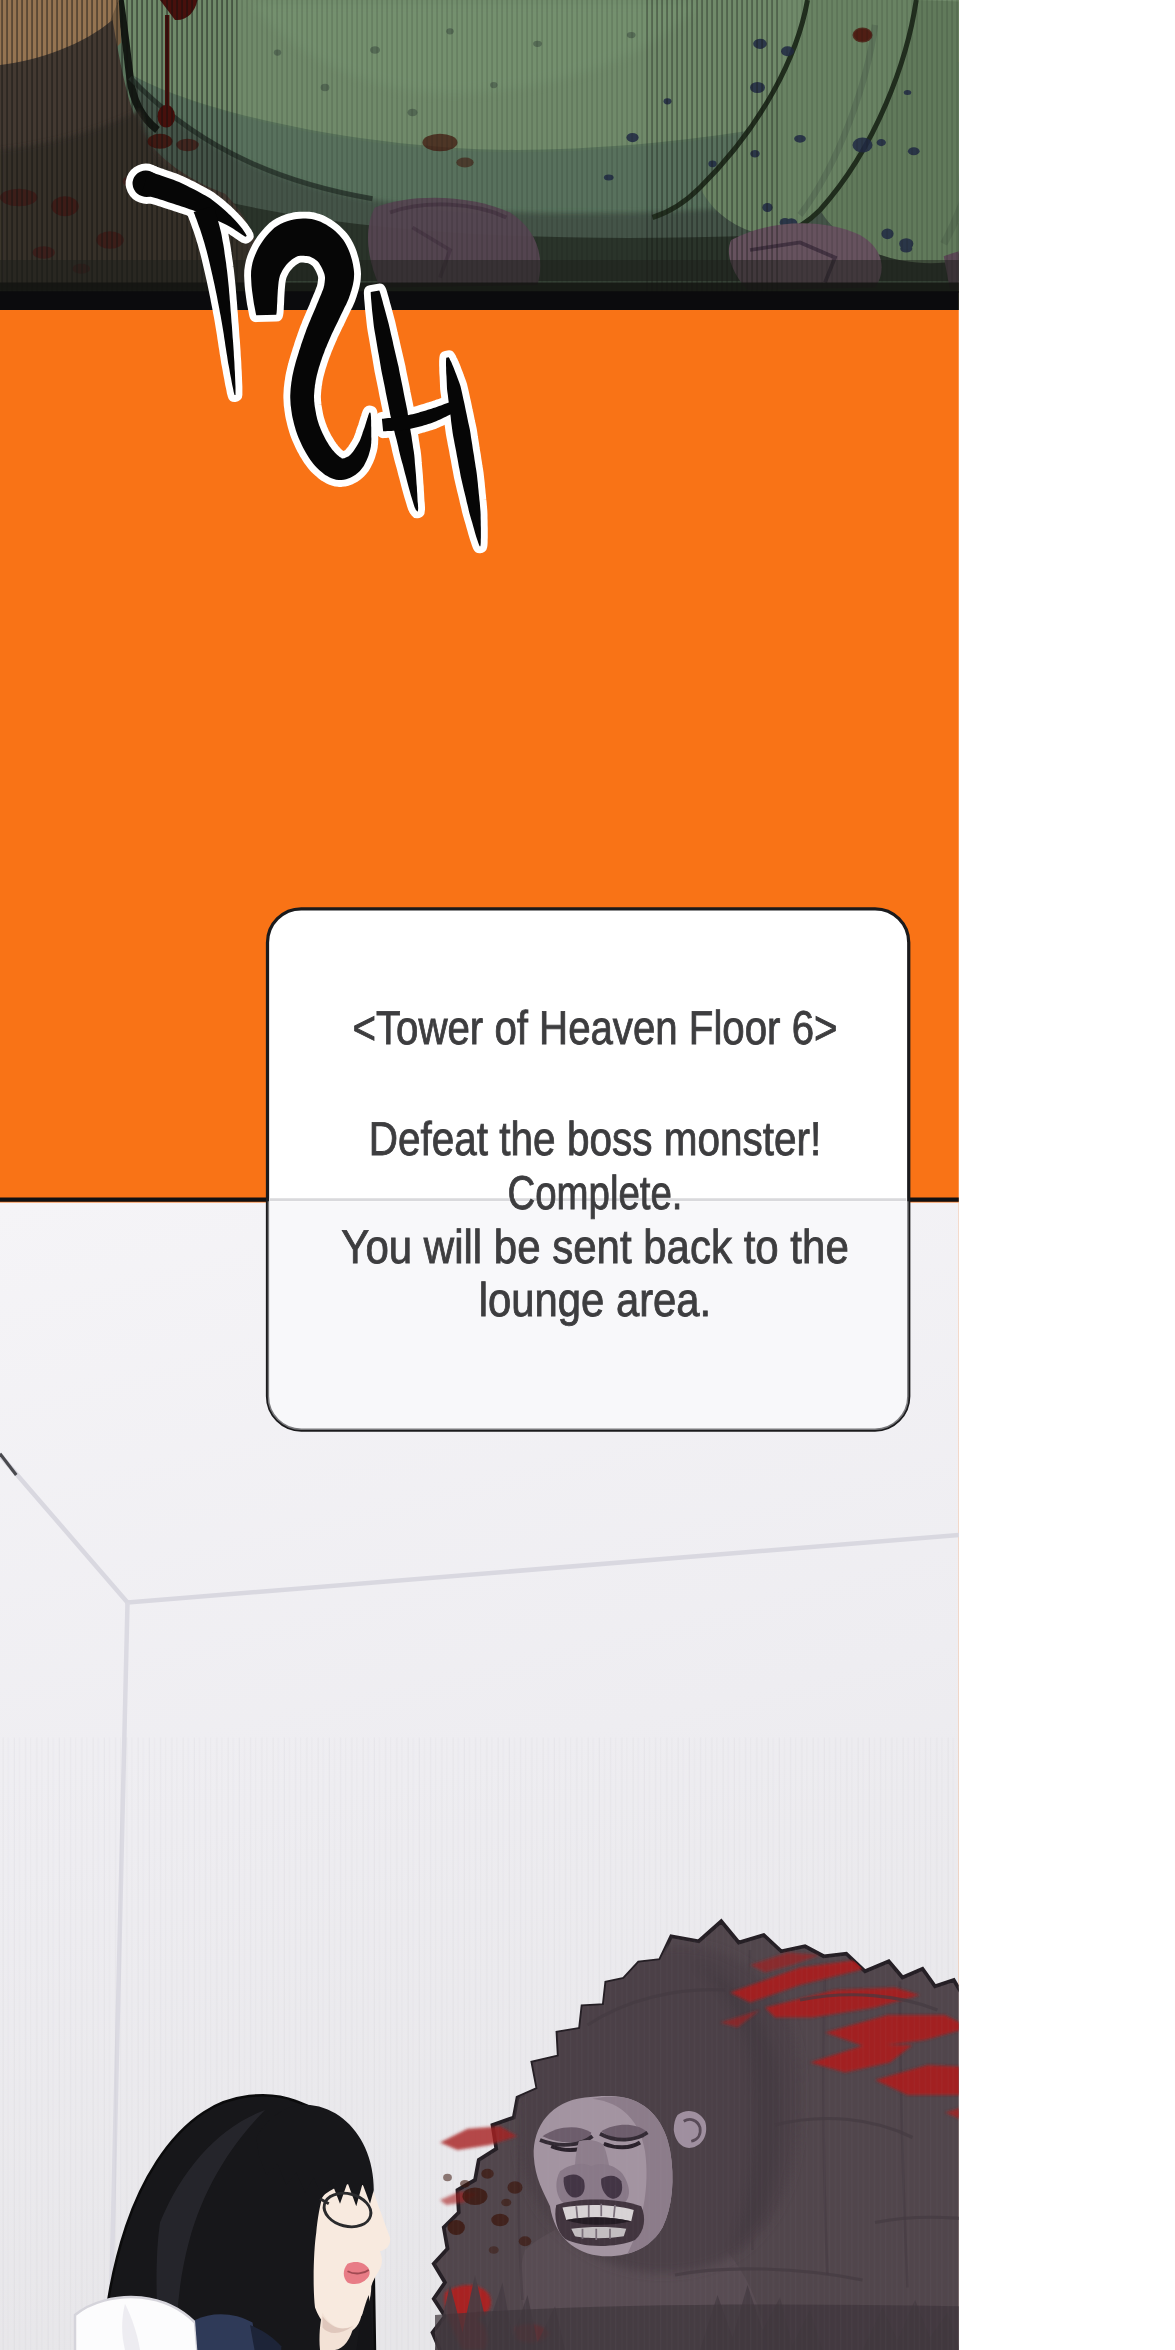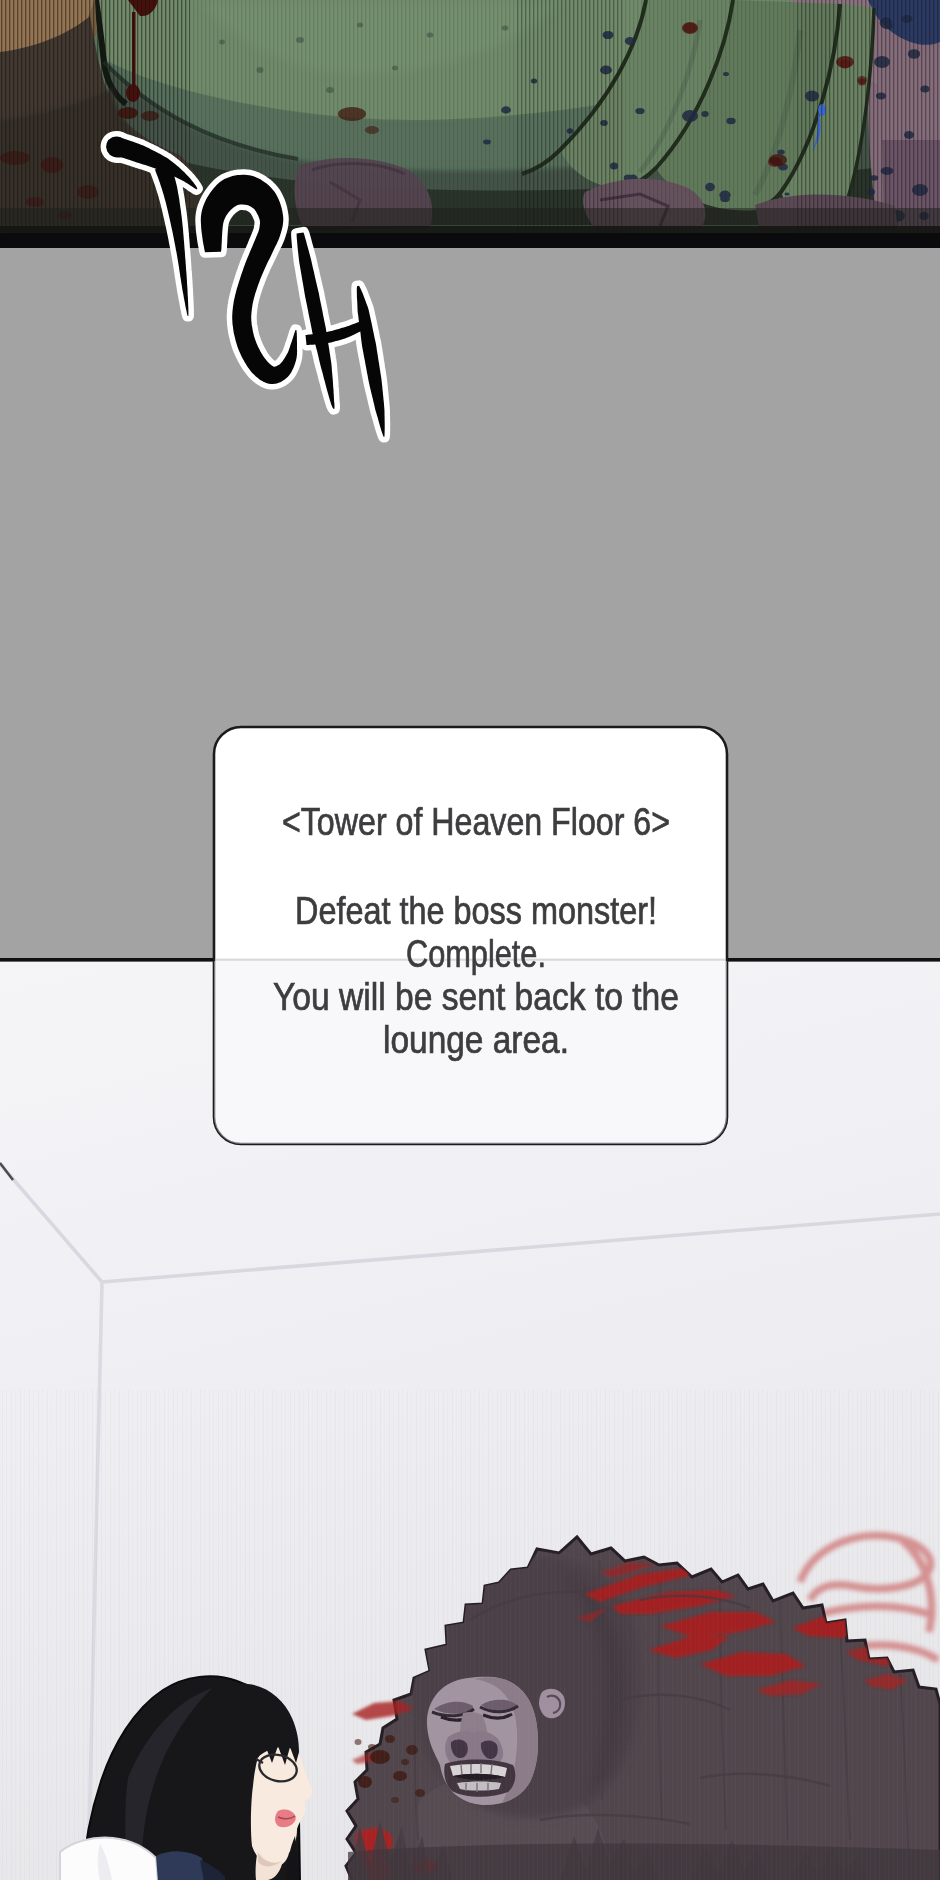--- a/index.html
+++ b/index.html
@@ -1,16 +1,16 @@
 <!DOCTYPE html>
 <html><head>
 <meta charset="utf-8">
 <style>
   html,body{margin:0;padding:0;background:#ffffff;}
-  #page{position:relative;width:940px;height:1880px;background:#a3a3a3;overflow:hidden;font-family:"Liberation Sans",sans-serif;}
+  #page{position:relative;width:767px;height:1880px;background:#f97316;overflow:hidden;font-family:"Liberation Sans",sans-serif;}
   svg{display:block;}
 </style>
 </head>
 <body>
 <div id="page">
 <svg width="940" height="1880" viewBox="0 0 940 1880" xmlns="http://www.w3.org/2000/svg">
 <defs>
   <pattern id="scan" width="4" height="10" patternUnits="userSpaceOnUse">
     <rect x="1" y="0" width="1.3" height="10" fill="#10100e"></rect>
   </pattern>

